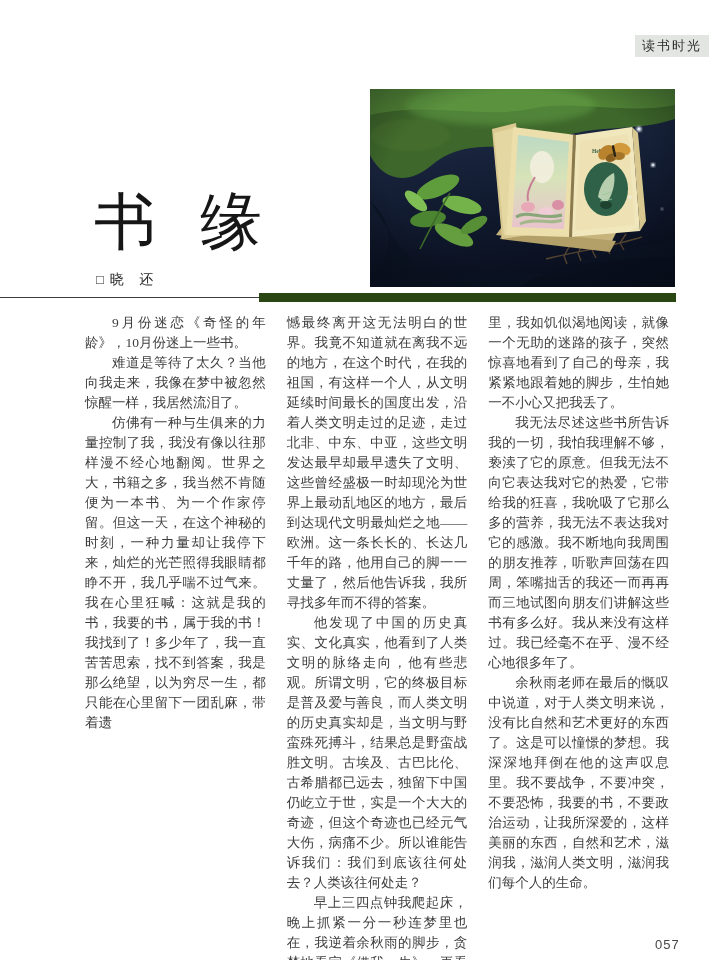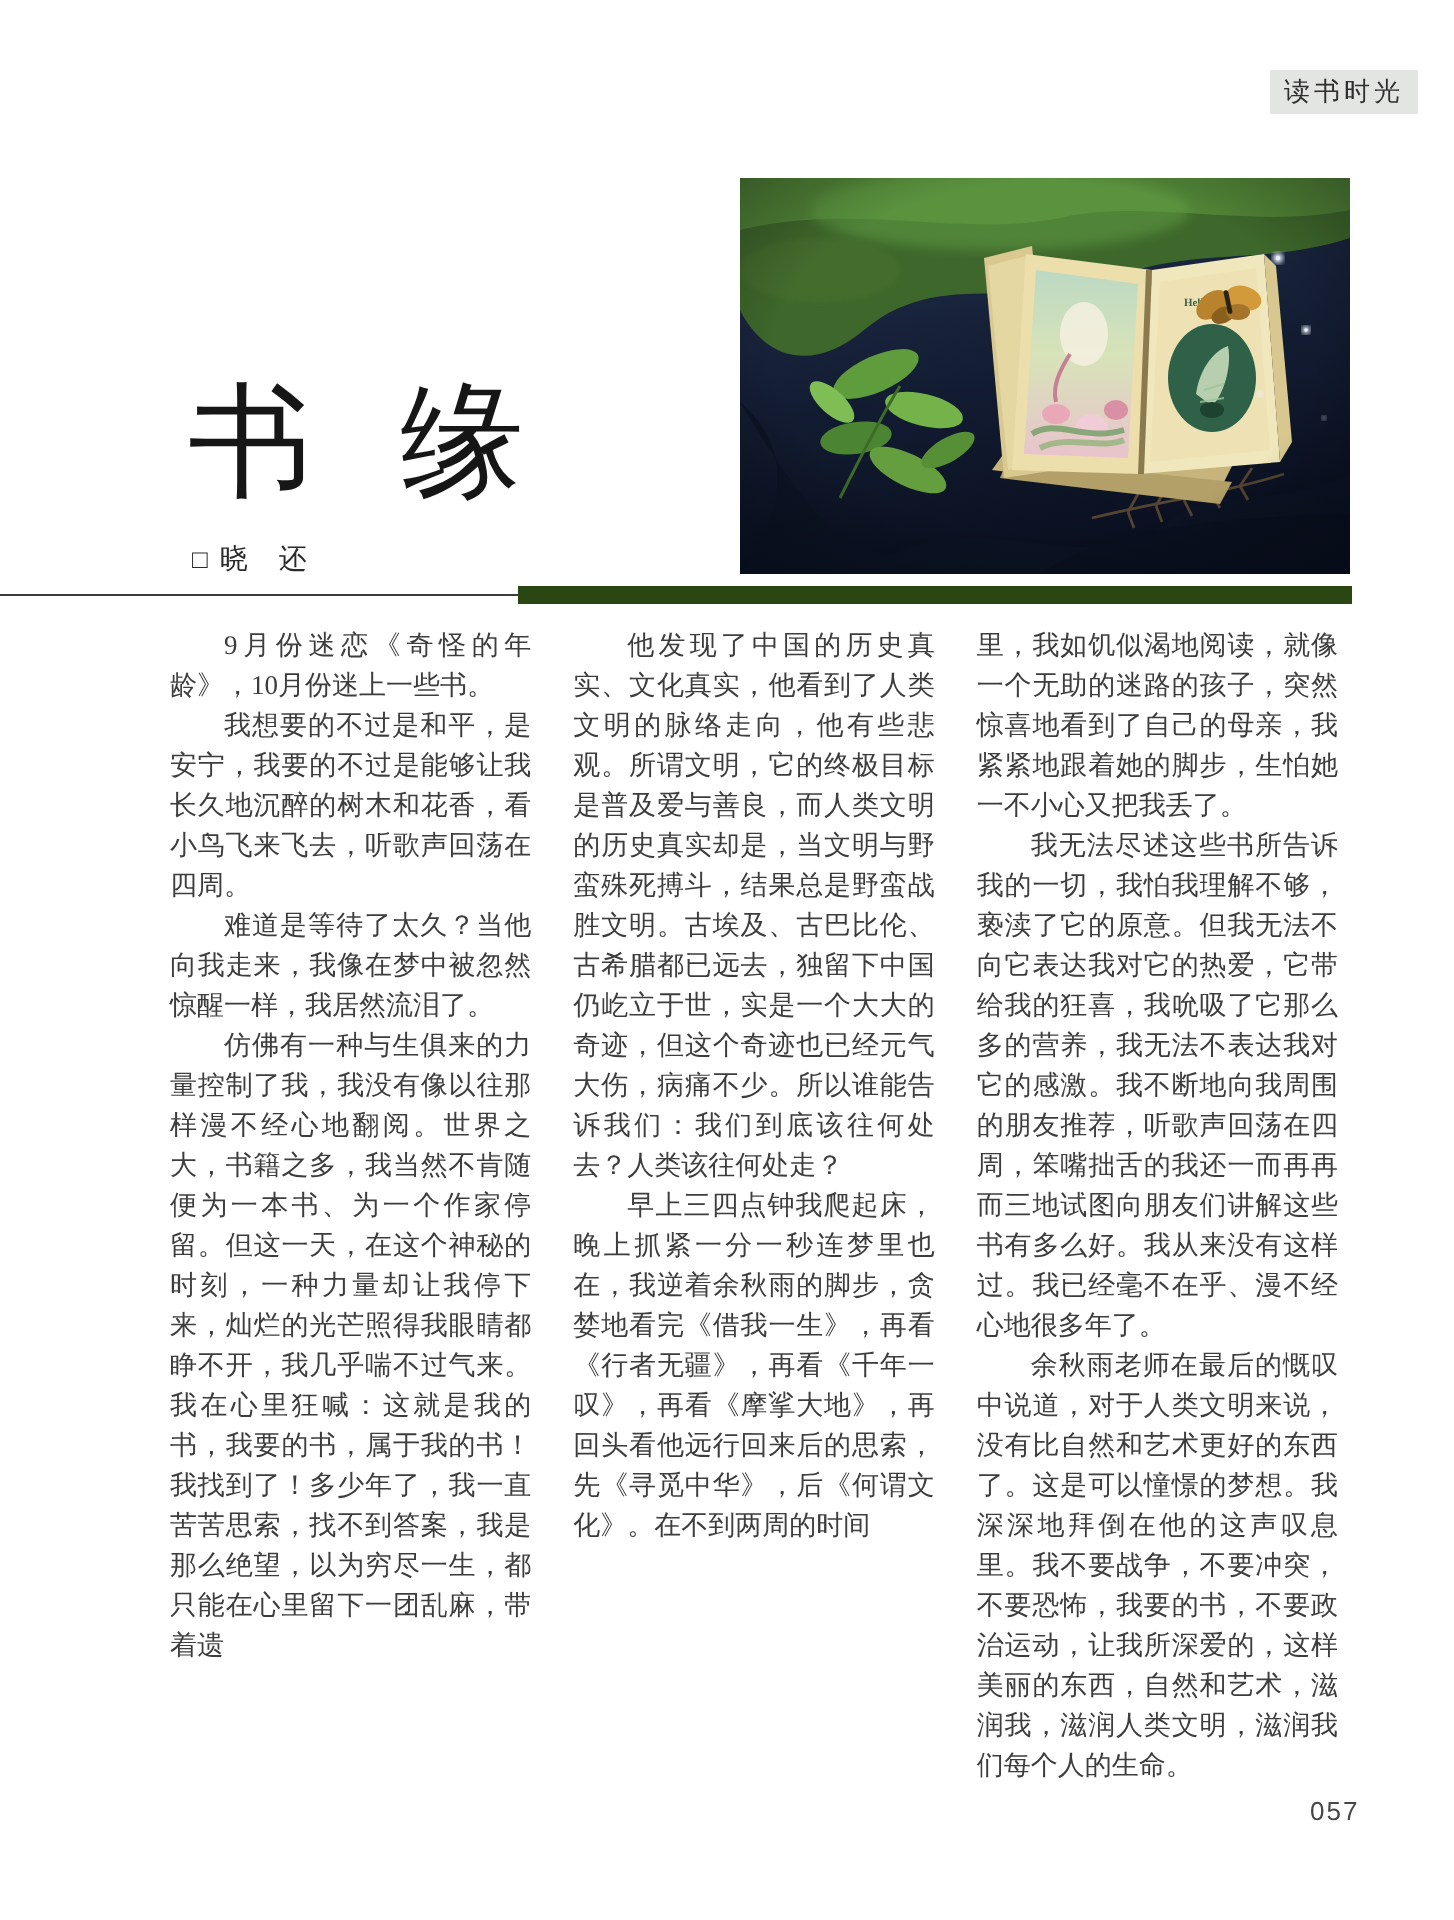--- a/index.html
+++ b/index.html
@@ -93,21 +93,21 @@
     color: #3d3d3d;
     text-align: justify;
     text-justify: inter-character;
   }
   .col p { margin: 0; }
   .col p.indent { text-indent: 2em; }
 
   .page-number {
     position: absolute;
     left: 655px;
-    top: 898px;
+    top: 937px;
     font-size: 13px;
     color: #474747;
     letter-spacing: 1px;
     font-family: "Liberation Sans", "DejaVu Sans", sans-serif;
   }
 </style>
 </head>
 <body>
 
 <div class="page">
@@ -228,25 +228,25 @@
     <span class="box-glyph">□</span>
     <span>晓 还</span>
   </div>
 
   <div class="hairline"></div>
   <div class="accent-bar" style="background: rgb(42, 71, 19);"></div>
 
   <div class="columns">
     <div class="col">
       <p class="indent">9月份迷恋《奇怪的年龄》，10月份迷上一些书。</p>
-      <p class="indent">我想要的不过是和平，是安宁，我要的不过是能够让我长久地沉醉的树木和花香，看小鸟飞来飞去，听歌声回荡在四周。</p>
       <p class="indent">难道是等待了太久？当他向我走来，我像在梦中被忽然惊醒一样，我居然流泪了。</p>
       <p class="indent">仿佛有一种与生俱来的力量控制了我，我没有像以往那样漫不经心地翻阅。世界之大，书籍之多，我当然不肯随便为一本书、为一个作家停留。但这一天，在这个神秘的时刻，一种力量却让我停下来，灿烂的光芒照得我眼睛都睁不开，我几乎喘不过气来。我在心里狂喊：这就是我的书，我要的书，属于我的书！我找到了！多少年了，我一直苦苦思索，找不到答案，我是那么绝望，以为穷尽一生，都只能在心里留下一团乱麻，带着遗</p>
     </div>
     <div class="col">
+      <p>憾最终离开这无法明白的世界。我竟不知道就在离我不远的地方，在这个时代，在我的祖国，有这样一个人，从文明延续时间最长的国度出发，沿着人类文明走过的足迹，走过北非、中东、中亚，这些文明发达最早却最早遗失了文明、这些曾经盛极一时却现沦为世界上最动乱地区的地方，最后到达现代文明最灿烂之地——欧洲。这一条长长的、长达几千年的路，他用自己的脚一一丈量了，然后他告诉我，我所寻找多年而不得的答案。</p>
       <p class="indent">他发现了中国的历史真实、文化真实，他看到了人类文明的脉络走向，他有些悲观。所谓文明，它的终极目标是普及爱与善良，而人类文明的历史真实却是，当文明与野蛮殊死搏斗，结果总是野蛮战胜文明。古埃及、古巴比伦、古希腊都已远去，独留下中国仍屹立于世，实是一个大大的奇迹，但这个奇迹也已经元气大伤，病痛不少。所以谁能告诉我们：我们到底该往何处去？人类该往何处走？</p>
       <p class="indent">早上三四点钟我爬起床，晚上抓紧一分一秒连梦里也在，我逆着余秋雨的脚步，贪婪地看完《借我一生》，再看《行者无疆》，再看《千年一叹》，再看《摩挲大地》，再回头看他远行回来后的思索，先《寻觅中华》，后《何谓文化》。在不到两周的时间</p>
     </div>
     <div class="col">
       <p>里，我如饥似渴地阅读，就像一个无助的迷路的孩子，突然惊喜地看到了自己的母亲，我紧紧地跟着她的脚步，生怕她一不小心又把我丢了。</p>
       <p class="indent">我无法尽述这些书所告诉我的一切，我怕我理解不够，亵渎了它的原意。但我无法不向它表达我对它的热爱，它带给我的狂喜，我吮吸了它那么多的营养，我无法不表达我对它的感激。我不断地向我周围的朋友推荐，听歌声回荡在四周，笨嘴拙舌的我还一而再再而三地试图向朋友们讲解这些书有多么好。我从来没有这样过。我已经毫不在乎、漫不经心地很多年了。</p>
       <p class="indent">余秋雨老师在最后的慨叹中说道，对于人类文明来说，没有比自然和艺术更好的东西了。这是可以憧憬的梦想。我深深地拜倒在他的这声叹息里。我不要战争，不要冲突，不要恐怖，我要的书，不要政治运动，让我所深爱的，这样美丽的东西，自然和艺术，滋润我，滋润人类文明，滋润我们每个人的生命。</p>
     </div>
   </div>
 

